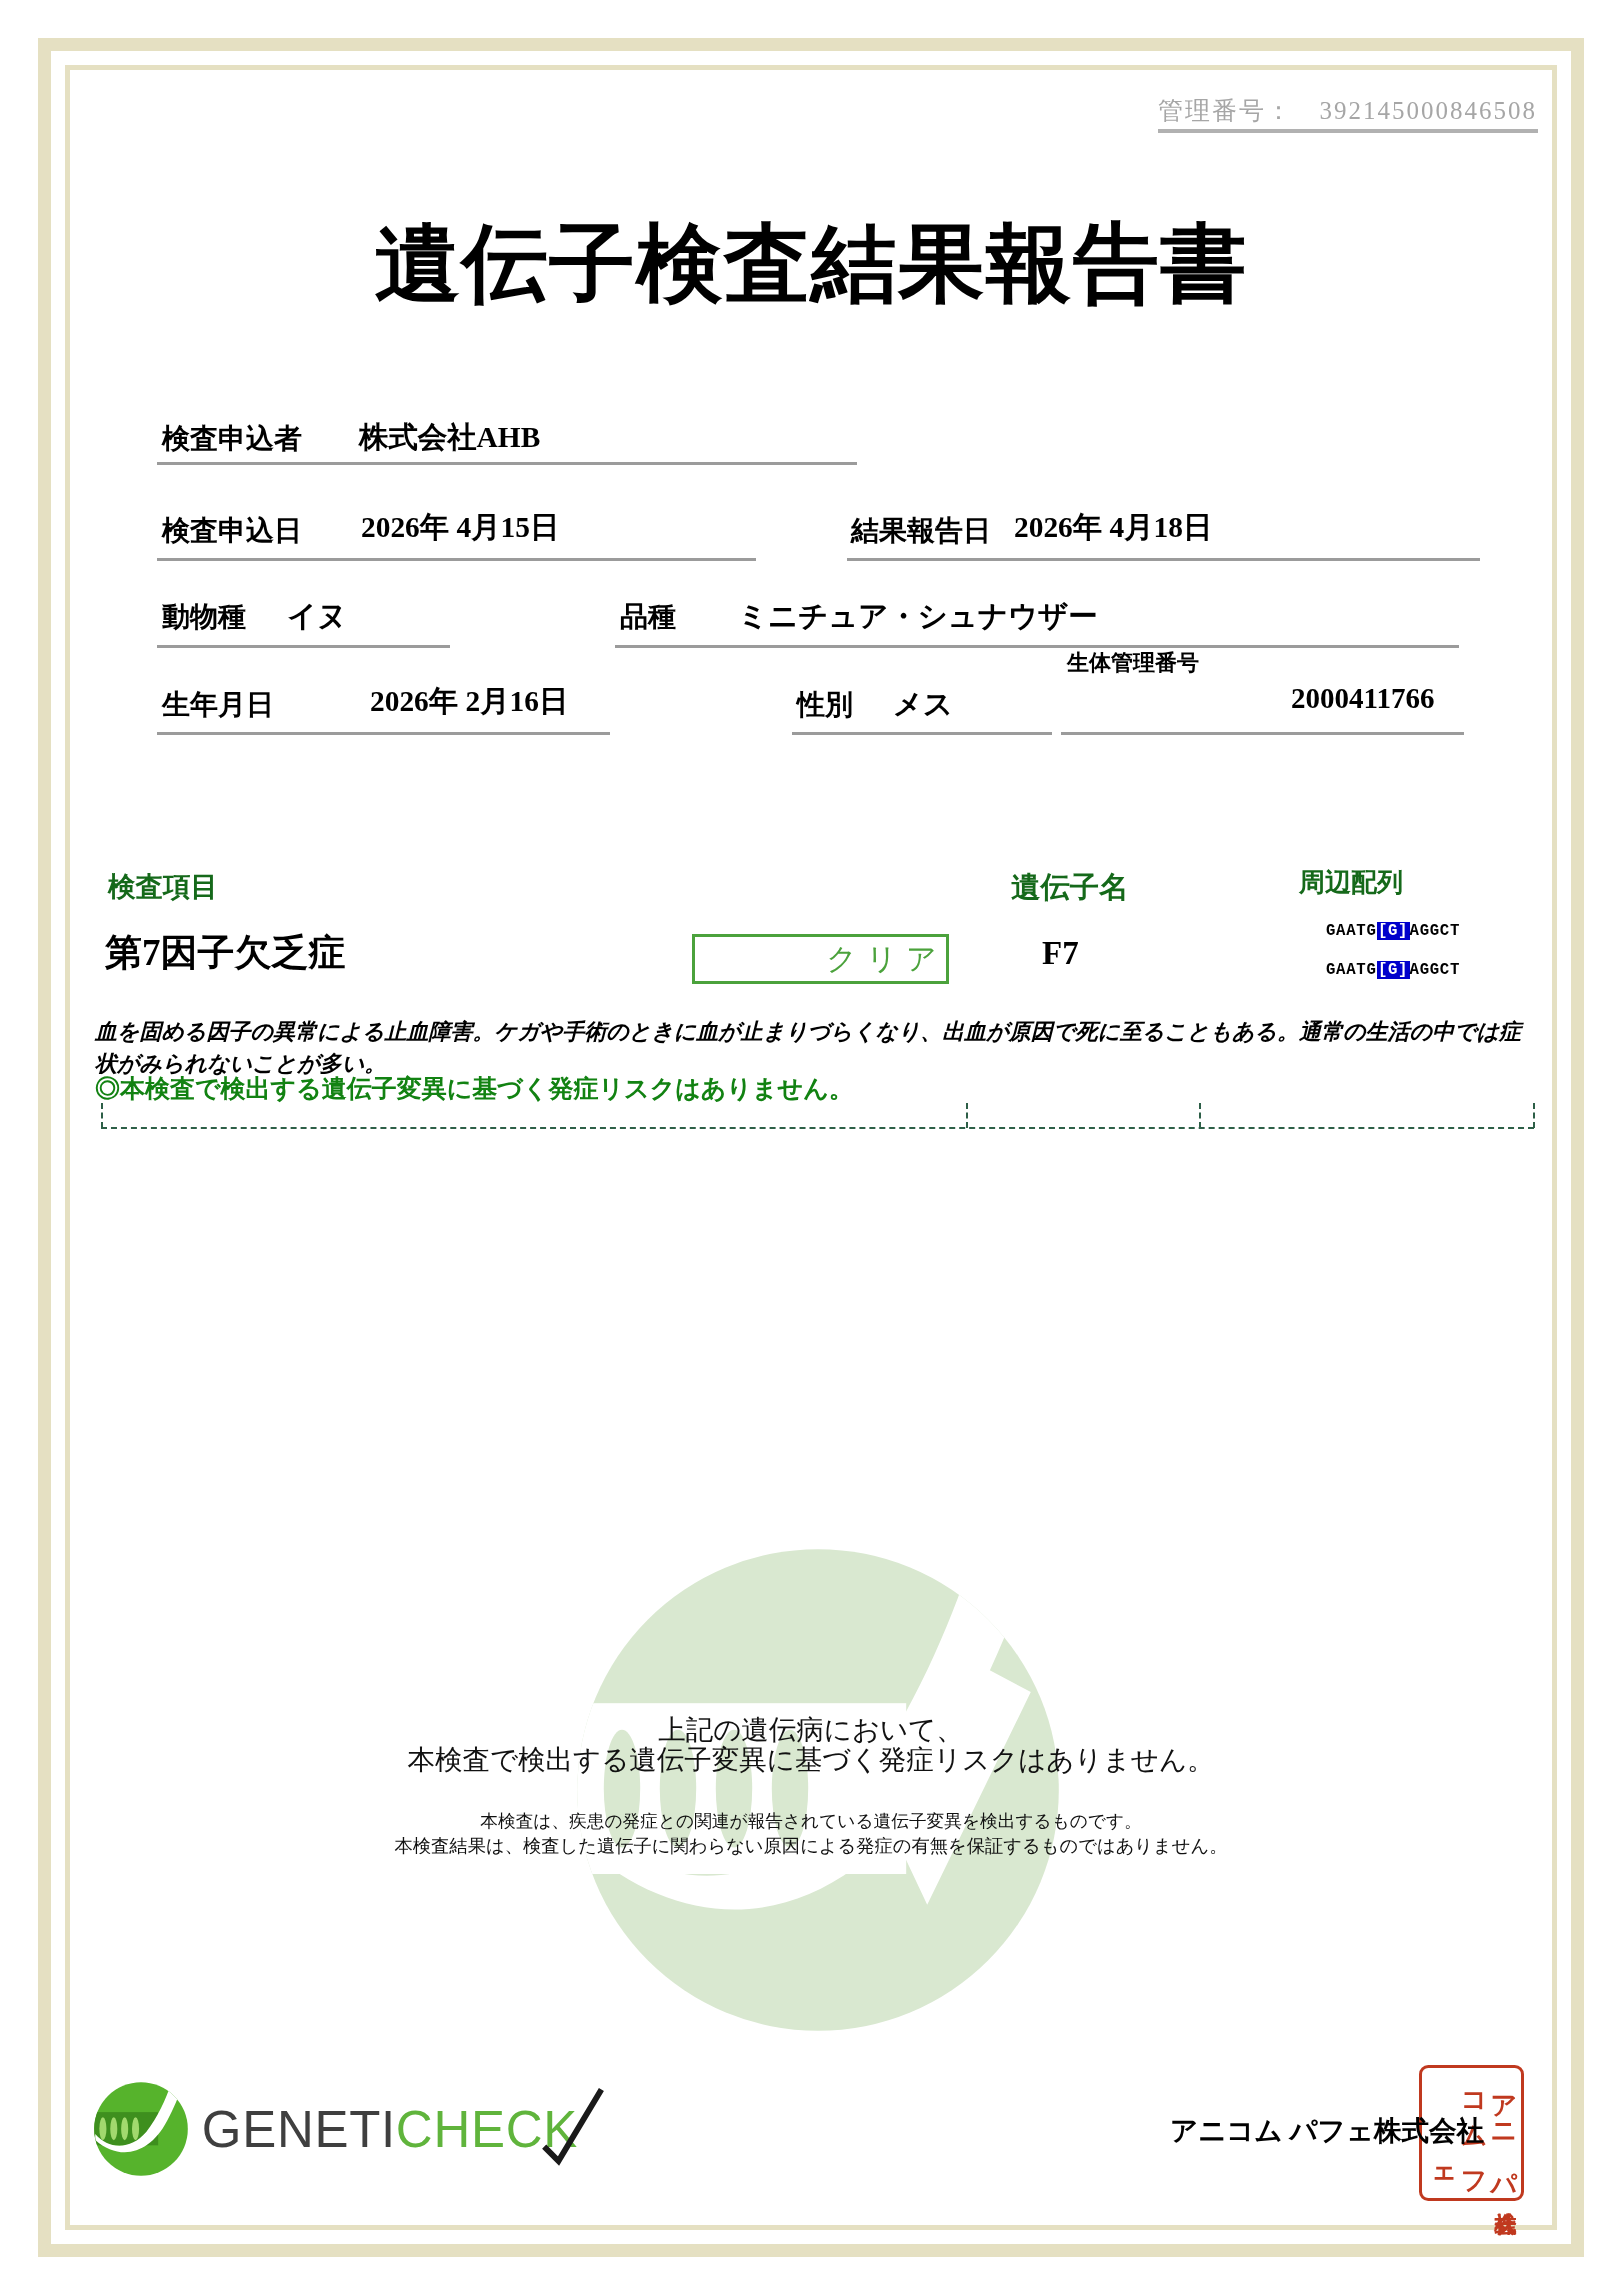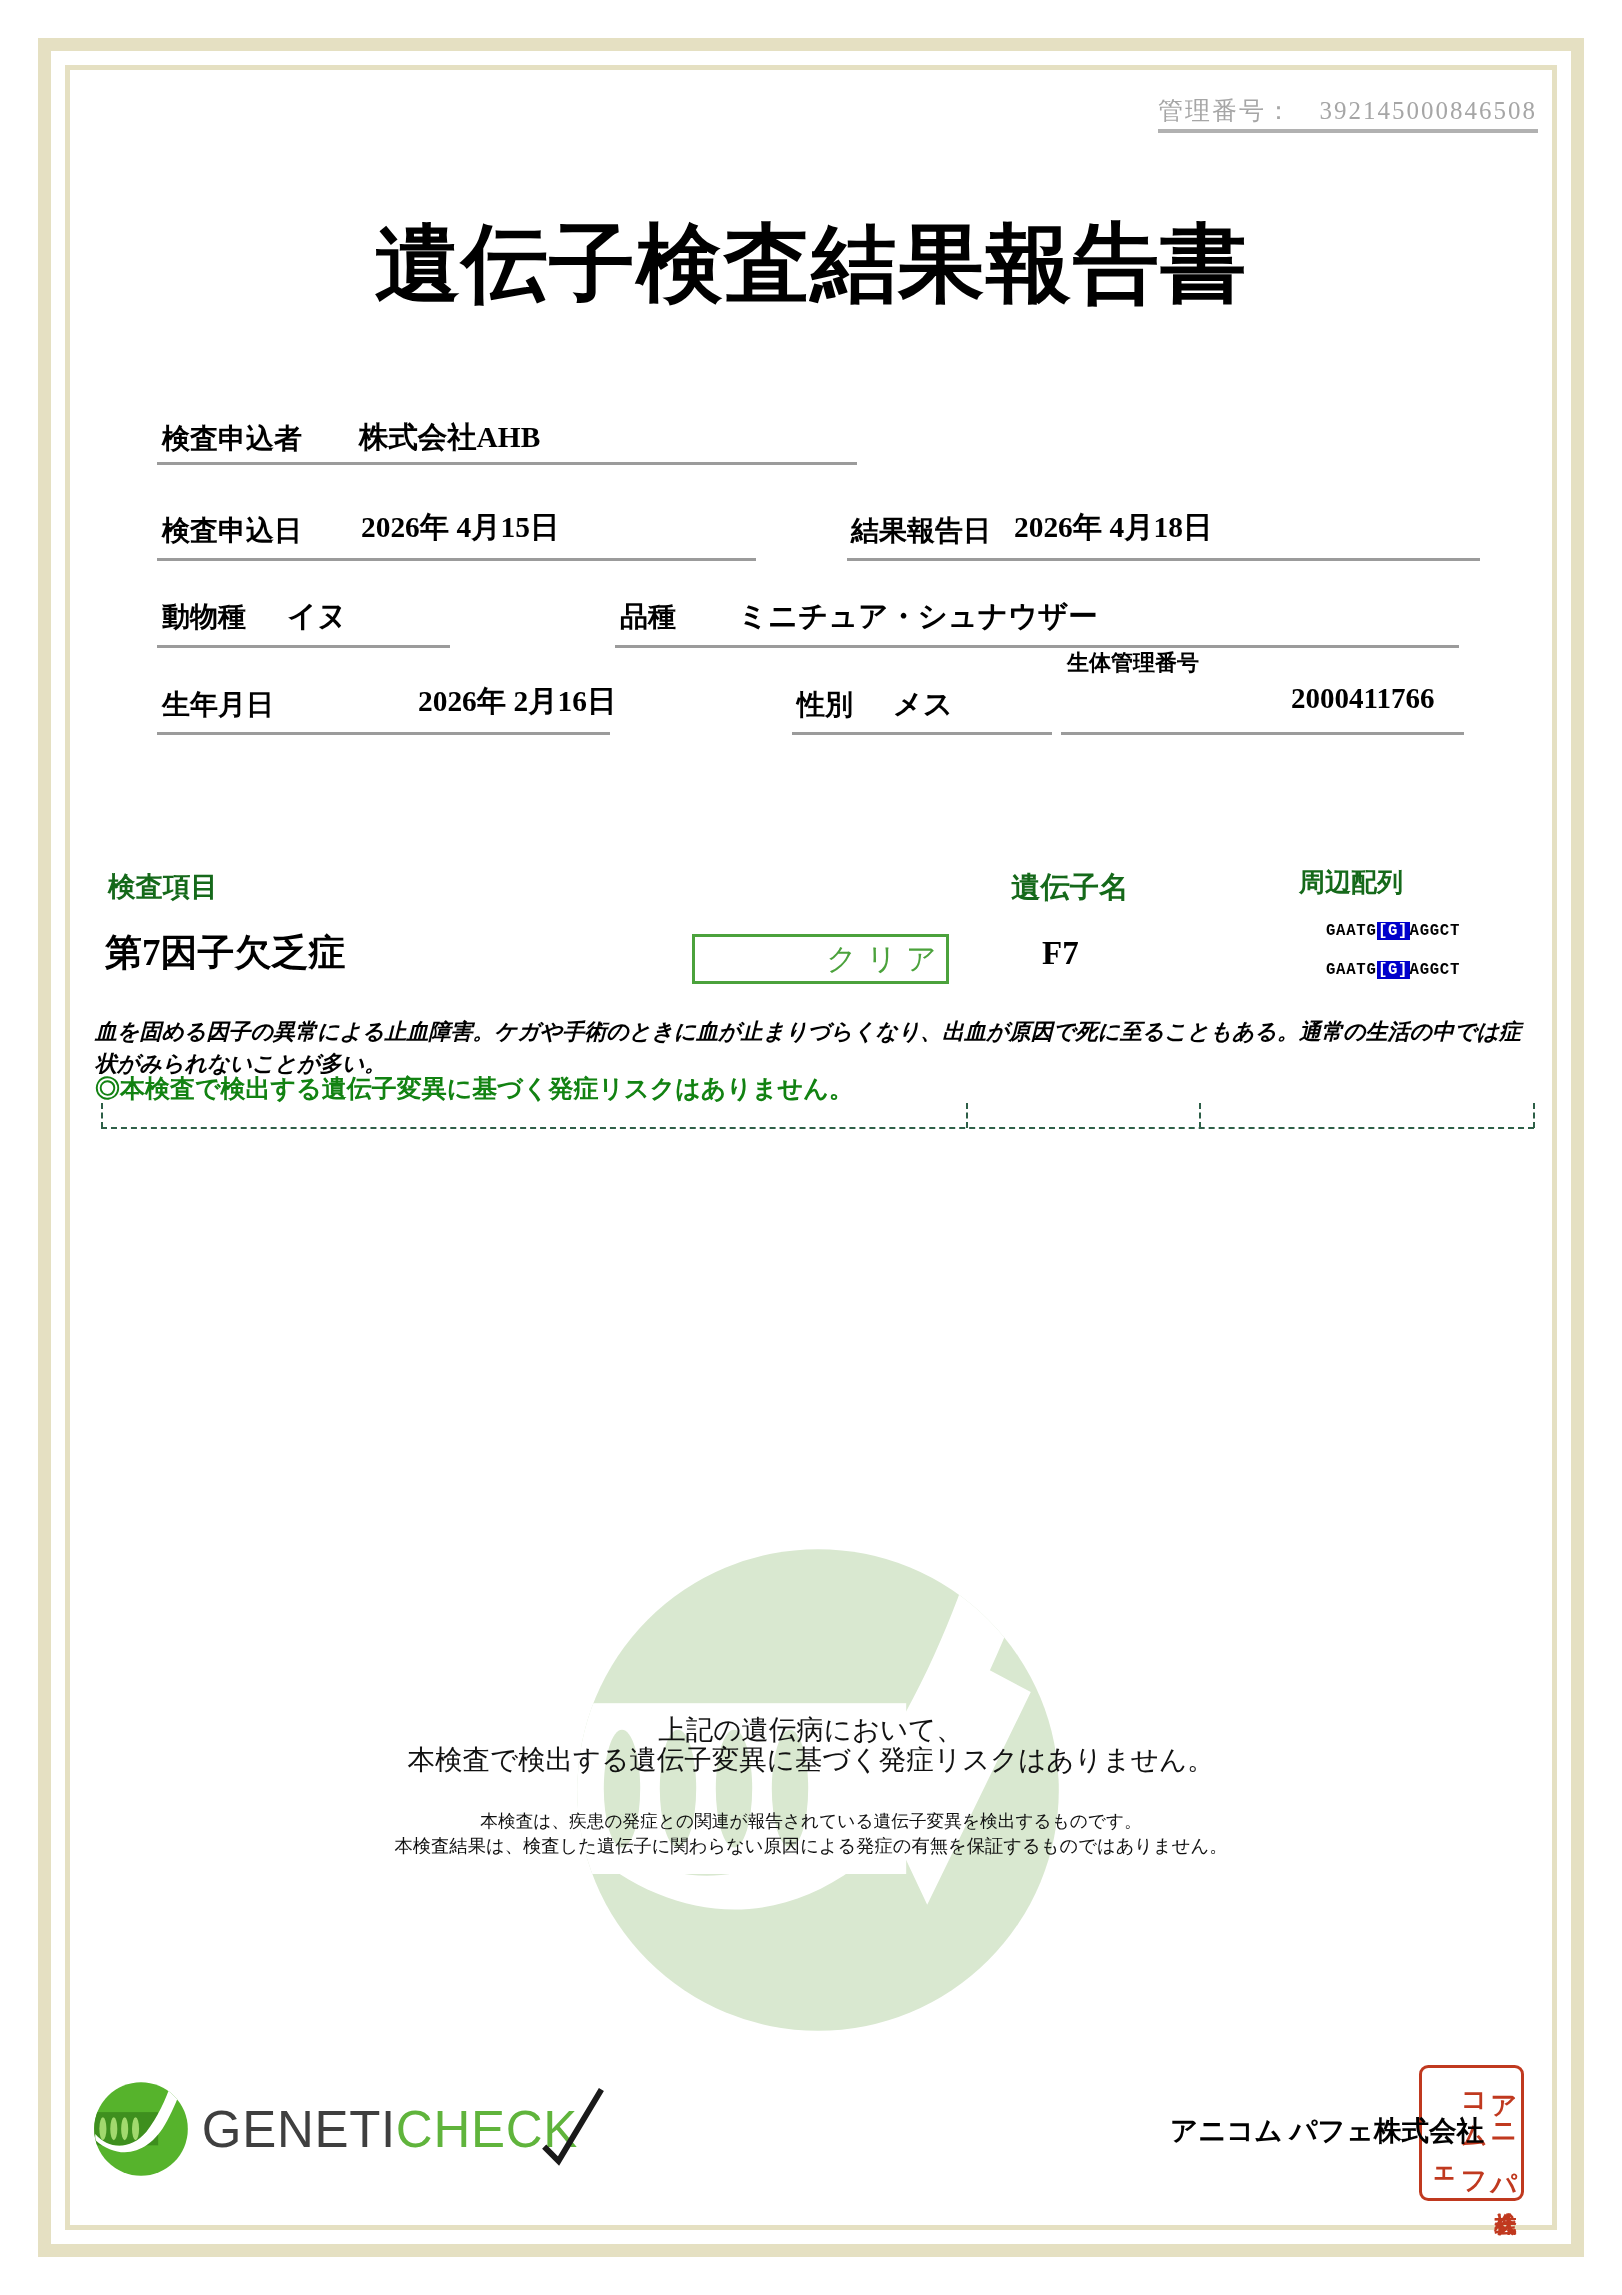--- a/index.html
+++ b/index.html
@@ -95,21 +95,21 @@
   <div class="uline" style="left:847px;top:558px;width:633px;"></div>
 
   <div class="abs lbl" style="left:162px;top:603px;">動物種</div>
   <div class="abs val" style="left:287px;top:602px;">イヌ</div>
   <div class="uline" style="left:157px;top:645px;width:293px;"></div>
   <div class="abs lbl" style="left:620px;top:603px;">品種</div>
   <div class="abs val" style="left:738px;top:602px;">ミニチュア・シュナウザー</div>
   <div class="uline" style="left:615px;top:645px;width:844px;"></div>
 
   <div class="abs lbl" style="left:162px;top:691px;">生年月日</div>
-  <div class="abs val" style="left:370px;top:687px;margin-left:48px;">2026年 2月16日</div>
+  <div class="abs val" style="left:370px;top:687px;">2026年 2月16日</div>
   <div class="uline" style="left:157px;top:732px;width:453px;"></div>
   <div class="abs lbl" style="left:797px;top:691px;">性別</div>
   <div class="abs val" style="left:893px;top:690px;">メス</div>
   <div class="uline" style="left:792px;top:732px;width:260px;"></div>
   <div class="abs lbl" style="left:1067px;top:652px;font-size:22px;">生体管理番号</div>
   <div class="abs val" style="left:1291px;top:684px;font-size:29px;">2000411766</div>
   <div class="uline" style="left:1061px;top:732px;width:403px;"></div>
 
   <div class="abs glabel" style="left:108px;top:873px;">検査項目</div>
   <div class="abs glabel" style="left:1011px;top:873px;font-size:29.4px;">遺伝子名</div>

